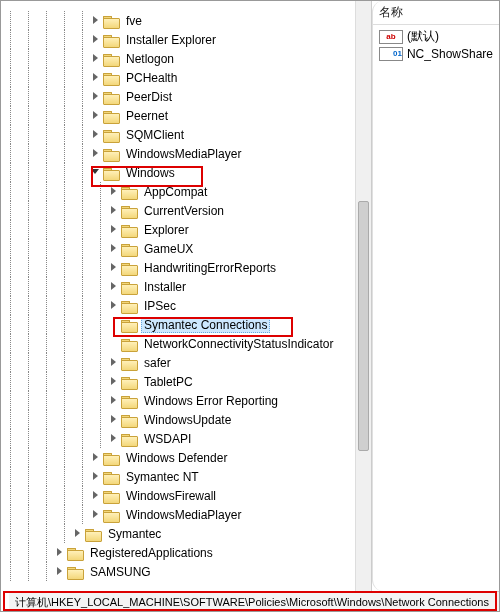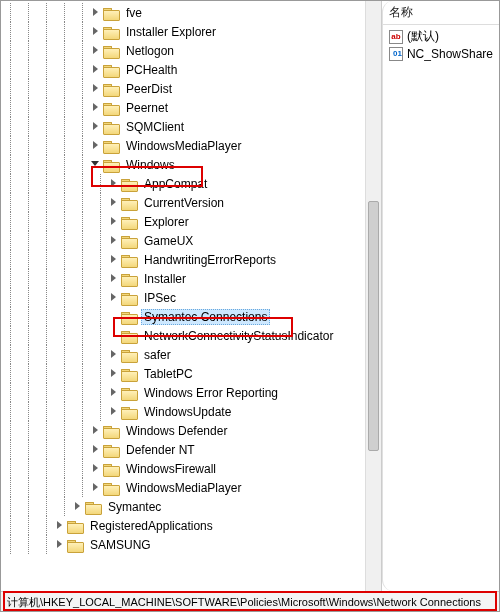--- a/index.html
+++ b/index.html
@@ -40,34 +40,34 @@
   .right-list {
     padding: 2px 0;
   }
   .right-item {
     display: flex;
     align-items: center;
     padding: 1px 6px;
     gap: 4px;
   }
   .reg-icon {
-    width: 14px;
+    width: 24px;
     height: 14px;
     border: 1px solid #888;
     font-size: 8px;
     line-height: 12px;
     text-align: center;
     font-weight: bold;
   }
   .reg-sz { color: #c00; }
   .reg-dw { color: #06c; text-align: right; }
 
   
   .tree-root {
-    padding-top: 2px;
+    padding-top: 10px;
   }
   .tree-row {
     display: flex;
     align-items: center;
     height: 19px;
     white-space: nowrap;
     position: relative;
   }
   .guide {
     display: inline-block;
@@ -146,21 +146,21 @@
   .highlight-box {
     position: absolute;
     border: 2px solid #d00;
     pointer-events: none;
   }
   .hb1 { left: 90px; top: 165px; width: 112px; height: 21px; }
   .hb2 { left: 112px; top: 316px; width: 180px; height: 20px; }
 
   .status-bar {
     position: absolute;
-    left: 0; right: 0; bottom: 0;
+    left: 8px; right: 0; bottom: 0;
     height: 20px;
     line-height: 20px;
     padding: 0 6px;
     font-size: 11px;
     border-top: 1px solid #ccc;
     background: #f4f4f4;
     white-space: nowrap;
     overflow: hidden;
   }
   .hb-status {
@@ -422,33 +422,44 @@
           <span class="expander collapsed"></span>
           <span class="folder"></span>
           <span class="label">WindowsUpdate</span>
         </div>
         <div class="tree-row">
           <span class="guide"></span>
           <span class="guide"></span>
           <span class="guide"></span>
           <span class="guide"></span>
           <span class="guide"></span>
+          <span class="guide"></span>
+          <span class="expander collapsed"></span>
+          <span class="folder"></span>
+          <span class="label">WSDAPI</span>
+        </div>
+        <div class="tree-row">
+          <span class="guide"></span>
+          <span class="guide"></span>
+          <span class="guide"></span>
+          <span class="guide"></span>
+          <span class="guide"></span>
           <span class="expander collapsed"></span>
           <span class="folder"></span>
           <span class="label">Windows Defender</span>
         </div>
         <div class="tree-row">
           <span class="guide"></span>
           <span class="guide"></span>
           <span class="guide"></span>
           <span class="guide"></span>
           <span class="guide"></span>
           <span class="expander collapsed"></span>
           <span class="folder"></span>
-          <span class="label">Defender NT</span>
+          <span class="label">Symantec NT</span>
         </div>
         <div class="tree-row">
           <span class="guide"></span>
           <span class="guide"></span>
           <span class="guide"></span>
           <span class="guide"></span>
           <span class="guide"></span>
           <span class="expander collapsed"></span>
           <span class="folder"></span>
           <span class="label">WindowsFirewall</span>

